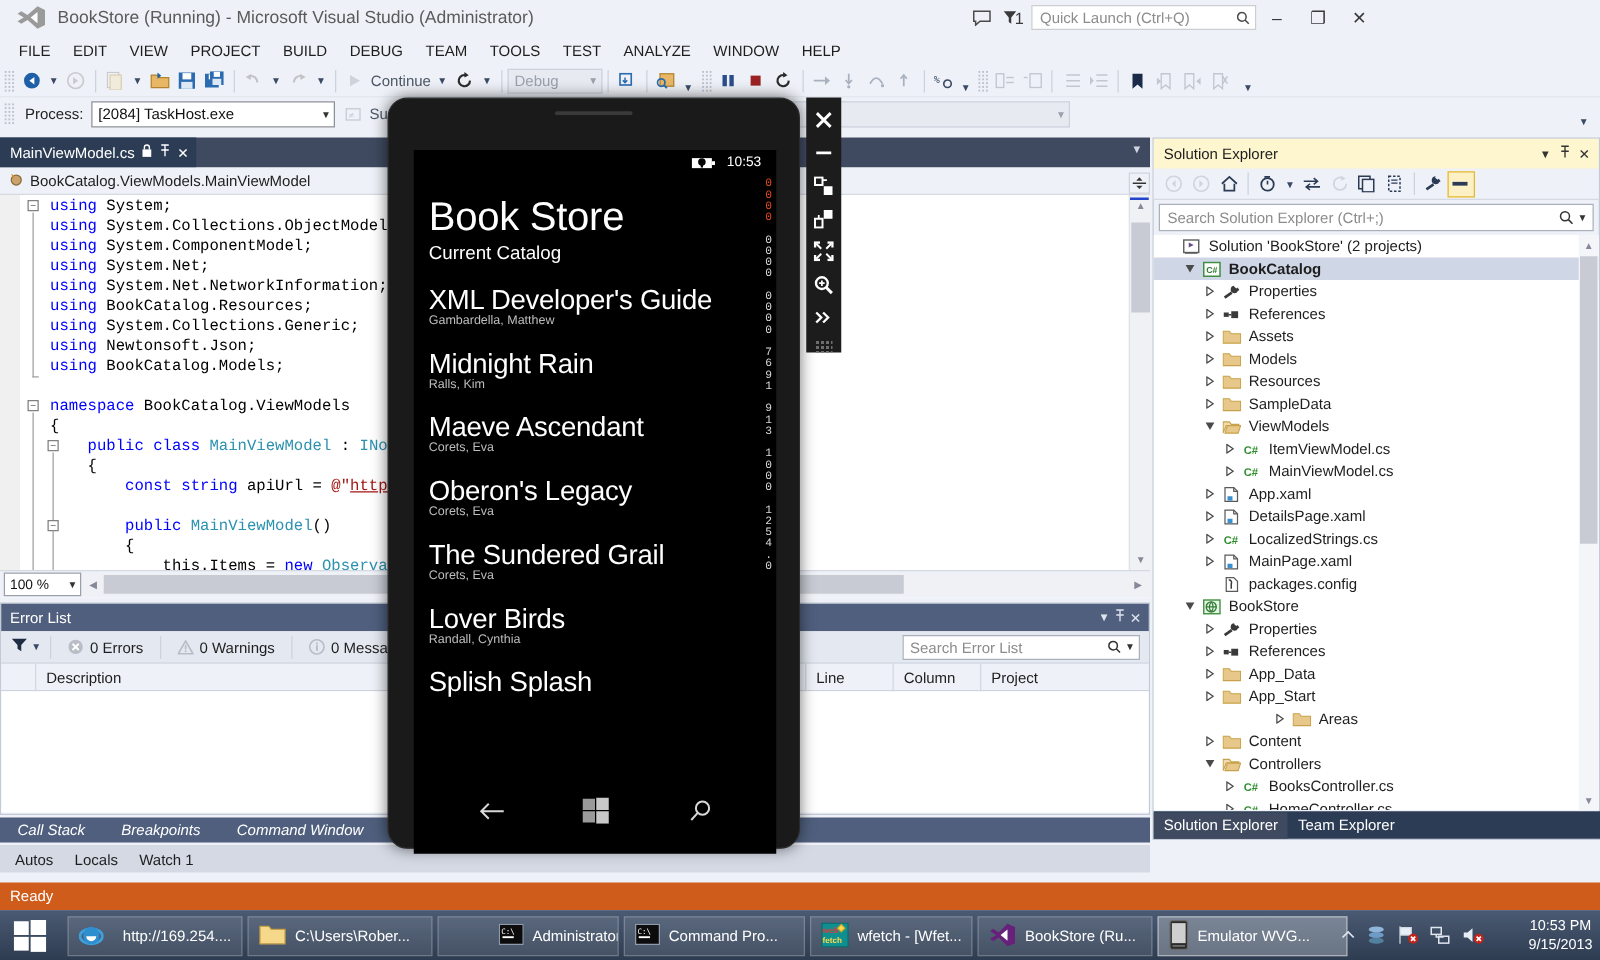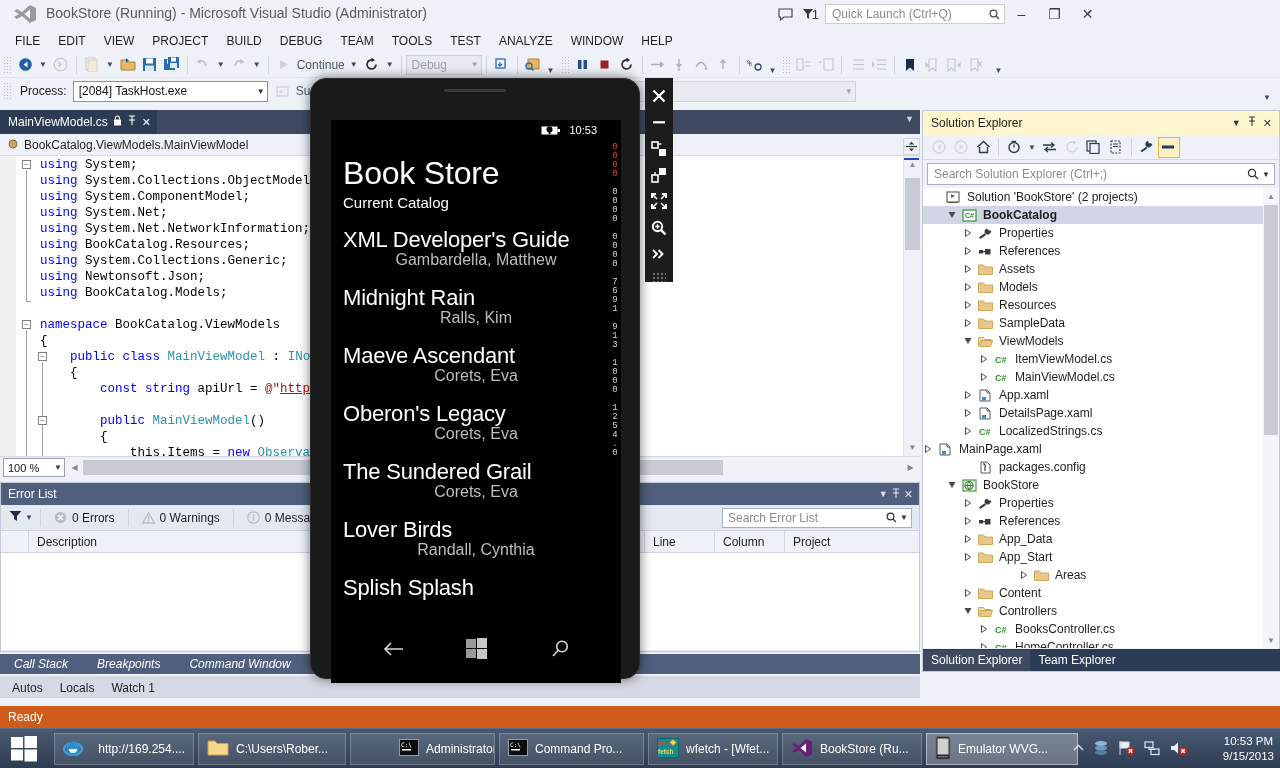--- a/index.html
+++ b/index.html
@@ -120,28 +120,28 @@
 
   
   #statusbar { position:absolute; left:0; top:706px; width:1280px; height:22px; background:#cf5c1b; display:flex; align-items:center; padding-left:8px; color:#fff; font-size:12px; }
 
   
   #emulator { position:absolute; left:310px; top:78px; width:330px; height:601px;
     background:#1a1a1a; border-radius:16px; box-shadow:0 0 12px rgba(0,0,0,.55);
     border:1px solid #2a2a2a;}
   #phone-speaker { position:absolute; left:50%; top:10px; transform:translateX(-50%); width:62px; height:3px; border-radius:2px; background:#3a3a3a;}
   #phone-screen { position:absolute; left:20px; top:41px; width:290px; height:563px; background:#000; overflow:hidden;}
-  #phone-statusbar { height:20px; display:flex; align-items:center; justify-content:flex-end; padding-right:24px; gap:8px; color:#fff; font-size:11px;}
+  #phone-statusbar { height:20px; display:flex; align-items:center; justify-content:flex-end; padding-right:12px; gap:8px; color:#fff; font-size:11px;}
   #battery-icon { display:flex; align-items:center; }
   #phone-content { position:relative; padding:0 12px; }
   #app-title { font-size:32px; color:#fff; font-weight:300; line-height:38px; margin-top:14px; letter-spacing:-0.2px;}
   #page-title { font-size:15px; color:#fff; font-weight:300; margin-top:2px; }
   .book-item { margin-top:16px; }
   .book-title { font-size:22px; color:#fff; font-weight:300; line-height:25px; letter-spacing:-0.2px;}
-  .book-author { font-size:16px; color:#bdbdbd; margin-top:-1px;text-align:center;}
+  .book-author { font-size:10px; color:#bdbdbd; margin-top:-1px;}
   #fps-overlay { position:absolute; right:1px; top:22px; width:12px; color:#d8d8d8; font-family:"Liberation Mono",monospace; font-size:9px; line-height:10px;
     writing-mode:vertical-rl; text-orientation:upright; letter-spacing:-1px; white-space:nowrap;}
   #fps-overlay .red { color:#e2491a; }
   #phone-navbar { position:absolute; left:0; bottom:0; width:330px; height:56px; display:flex; align-items:center; justify-content:space-around; padding:0 40px;}
   .navglyph { color:#d8d8d8; }
   
   #emu-toolbar { position:absolute; left:645px; top:78px; width:28px; height:204px; background:#1c1c1c; display:flex; flex-direction:column; align-items:center; padding-top:6px; gap:2px;}
   .emu-btn { width:26px; height:25px; display:flex; align-items:center; justify-content:center; color:#fff;}
   #emu-grip { margin-top:4px; width:14px; height:10px;
      background-image: radial-gradient(#6d6d6d 45%, transparent 46%);
@@ -857,21 +857,21 @@
                 <path d="M1.5 0.5 L1.5 7.5 L6.5 4 z" fill="none" stroke="#4a4a4a" stroke-width="1"></path>
               </svg>
             </span>
             <span class="ticon">
               <svg width="15" height="13" viewBox="0 0 15 13">
                 <text x="1" y="10" font-size="9" font-family="sans-serif" fill="#2f8f2f" font-weight="bold">C#</text>
               </svg>
             </span>
             <span>LocalizedStrings.cs</span>
           </div>
-          <div class="tr" style="">
+          <div class="tr" style="padding-left: 40px;">
             <span class="tri">
               <svg width="8" height="8" viewBox="0 0 8 8">
                 <path d="M1.5 0.5 L1.5 7.5 L6.5 4 z" fill="none" stroke="#4a4a4a" stroke-width="1"></path>
               </svg>
             </span>
             <span class="ticon">
               <svg width="15" height="13" viewBox="0 0 15 13">
                 <path d="M2 1 h7 l3 3 v8 H2z" fill="#fff" stroke="#5a5a5a" stroke-width="1"></path>
                 <path d="M9 1 v3 h3" fill="none" stroke="#5a5a5a" stroke-width="1"></path>
                 <rect x="4" y="8" width="4" height="3.5" fill="#3a8fd0"></rect>

